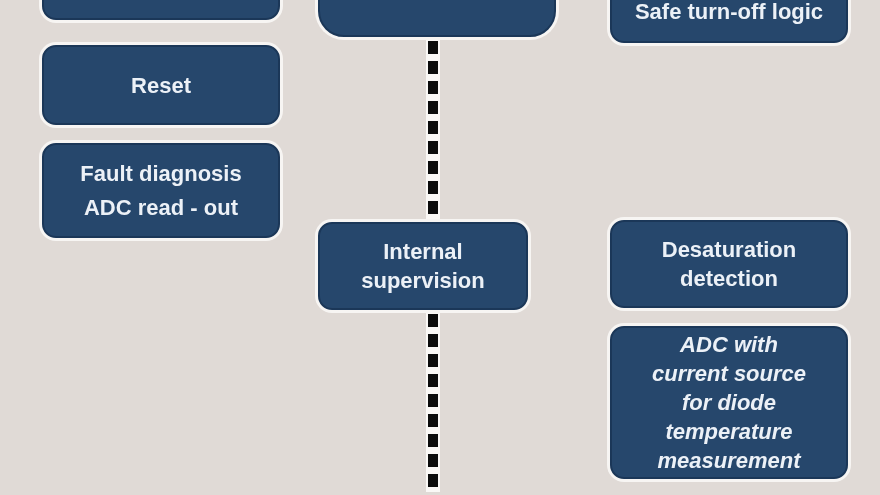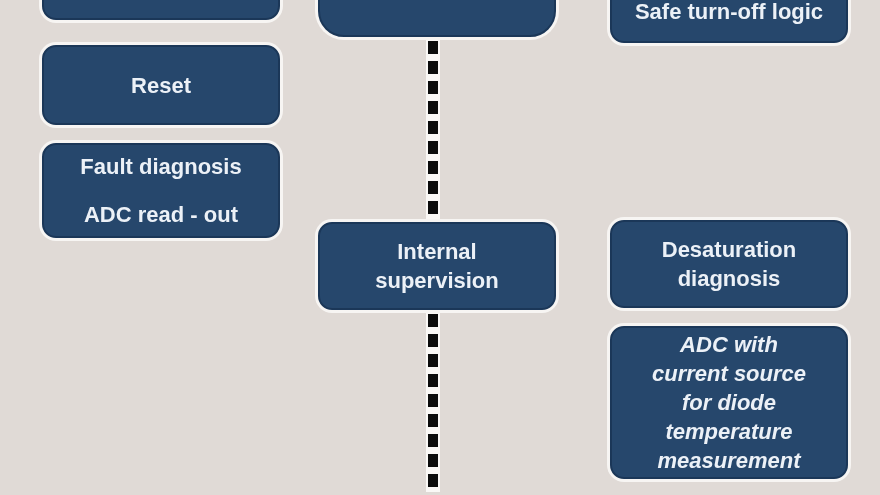--- a/index.html
+++ b/index.html
@@ -22,21 +22,21 @@
     align-items: center;
     justify-content: center;
     text-align: center;
     color: #ECF1F7;
     font-weight: bold;
     font-size: 22px;
     line-height: 29px;
     white-space: pre-line;
   }
   .node.big-radius { border-radius: 26px; }
-  .node.lh-lg { line-height: 48px; }
+  .node.lh-lg { line-height: 34px; }
   
   .dash-seg {
     position: absolute;
     left: 426px;
     width: 14px;
     background: #FAF8F6;
   }
   .dash-seg::after {
     content: "";
     position: absolute;
@@ -49,21 +49,21 @@
       transparent 0 4px,
       #0C0C0C 4px 17px,
       transparent 17px 20px
     );
   }
   
   #box-top-left      { left: 42px;  top: -40px; width: 238px; height: 60px; }
   #box-reset         { left: 42px;  top: 45px;  width: 238px; height: 80px; }
   #box-fault         { left: 42px;  top: 143px; width: 238px; height: 95px; }
   #box-center-top    { left: 318px; top: -45px; width: 238px; height: 82px; }
-  #box-internal      { left: 318px; top: 222px; width: 238px; height: 88px; }
+  #box-internal      { left: 318px; top: 222px; width: 210px; height: 88px; }
   #box-safe          { left: 610px; top: -20px; width: 238px; height: 63px; }
   #box-overcurrent   { left: 610px; top: 70px;  width: 238px; height: 132px; }
   #box-desaturation  { left: 610px; top: 220px; width: 238px; height: 88px; }
   #box-adc           { left: 610px; top: 326px; width: 238px; height: 153px; font-style: italic; }
   #dash-upper { top: 37px;  height: 185px; }
   #dash-lower { top: 310px; height: 182px; }
 </style>
 </head>
 <body>
 
@@ -85,21 +85,21 @@
   <div class="node" id="box-internal">
     <span>Internal
 supervision</span>
   </div>
 
   <div class="node" id="box-safe">
     <span>Safe turn-off logic</span>
   </div>
   <div class="node" id="box-desaturation">
     <span>Desaturation
-diagnosis</span>
+detection</span>
   </div>
   <div class="node" id="box-adc">
     <span>ADC with
 current source
 for diode
 temperature
 measurement</span>
   </div>
 
 </div>

